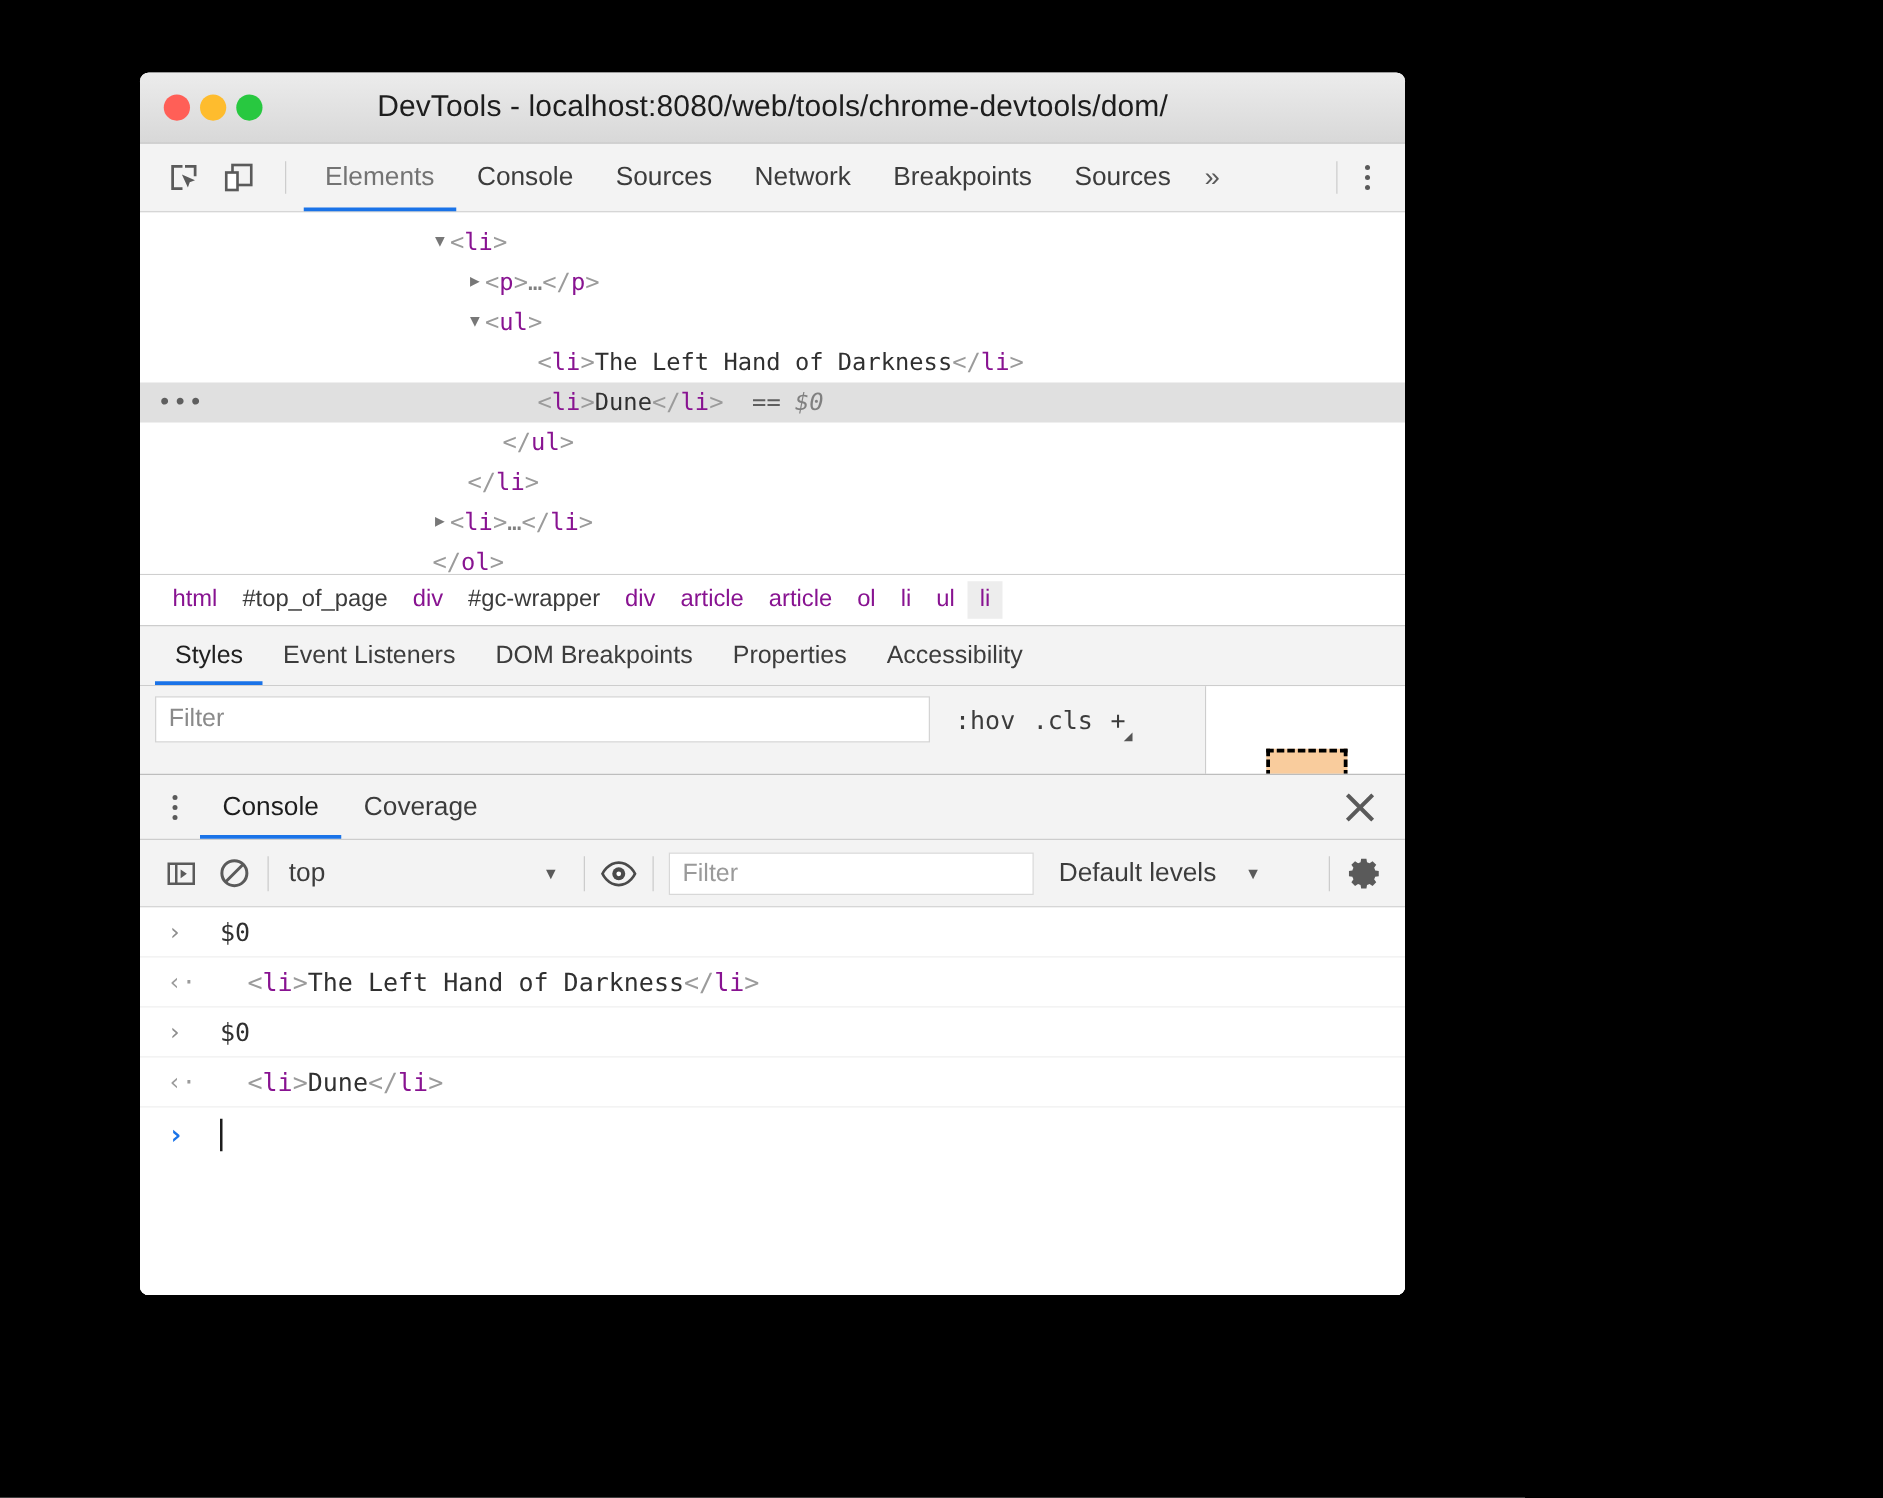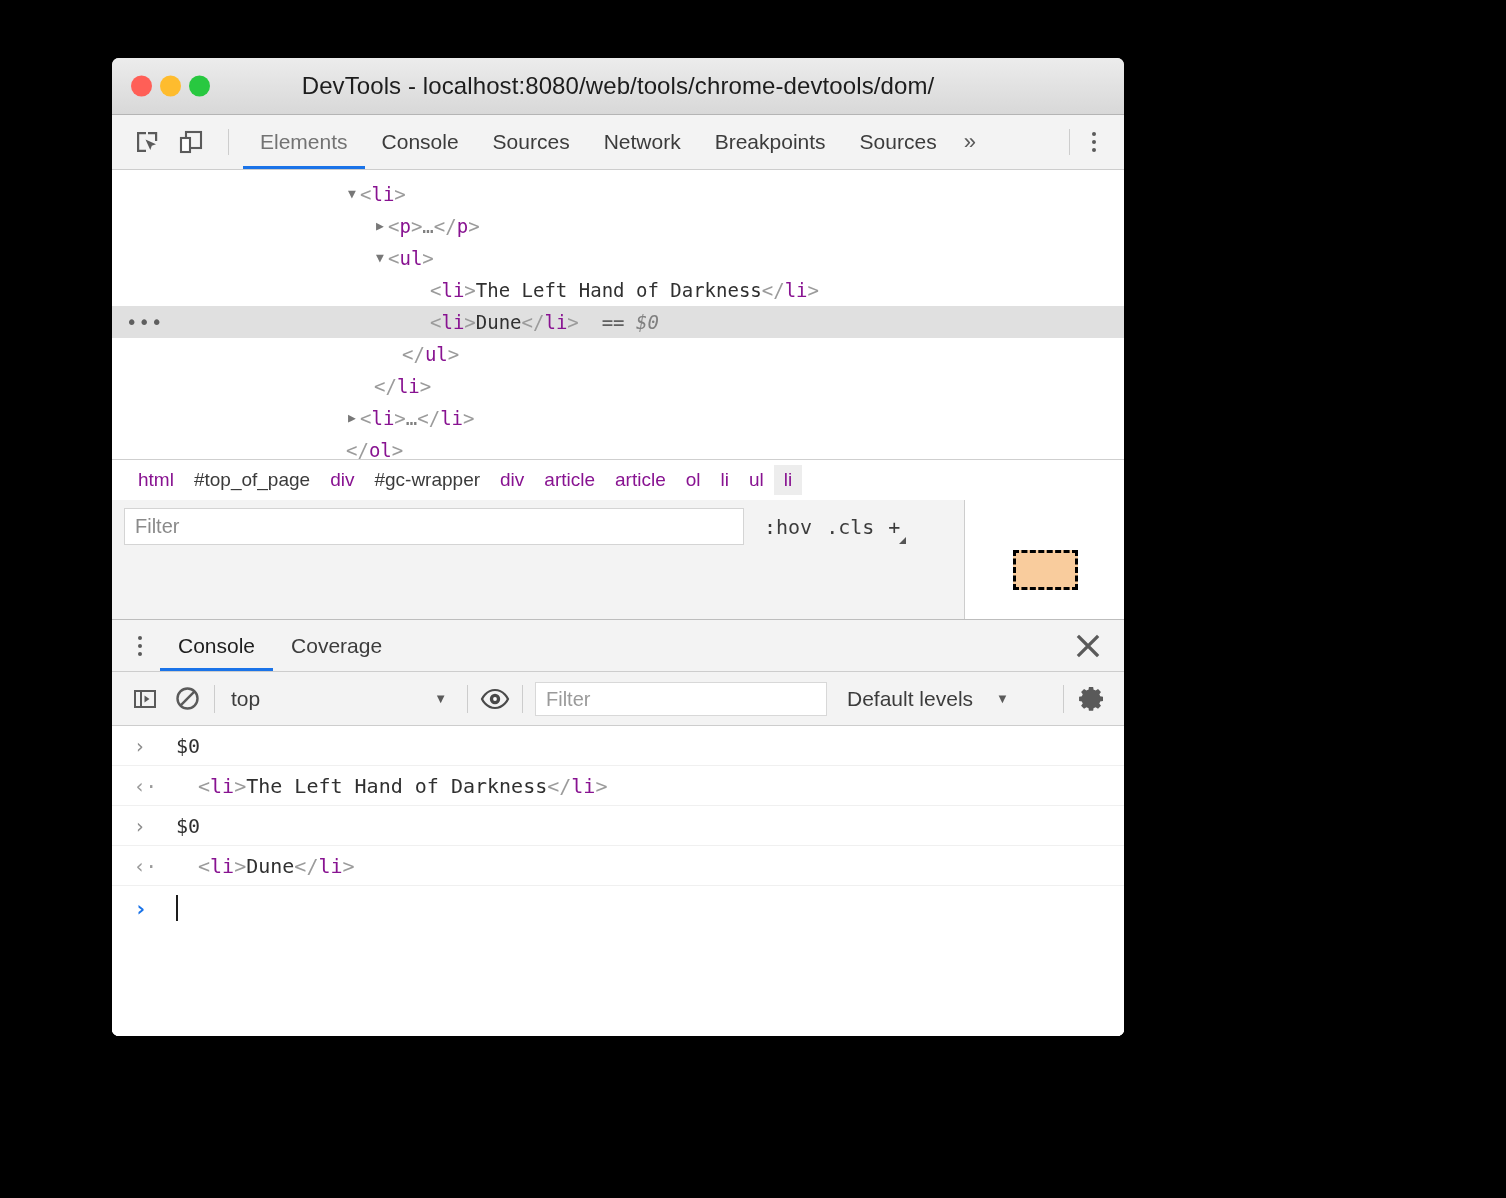--- a/index.html
+++ b/index.html
@@ -465,20 +465,37 @@
       <span class="crumb id">#gc-wrapper</span>
       <span class="crumb ">div</span>
       <span class="crumb ">article</span>
       <span class="crumb ">article</span>
       <span class="crumb ">ol</span>
       <span class="crumb ">li</span>
       <span class="crumb ">ul</span>
       <span class="crumb  sel">li</span>
     </div>
 
+  <div class="subtabs">
+    <div class="st active">
+        <span>Styles</span>
+      </div>
+    <div class="st">
+        <span>Event Listeners</span>
+      </div>
+    <div class="st">
+        <span>DOM Breakpoints</span>
+      </div>
+    <div class="st">
+        <span>Properties</span>
+      </div>
+    <div class="st">
+        <span>Accessibility</span>
+      </div>
+  </div>
 
   <div class="stylespane">
     <div class="styles-left">
       <div class="filter-input">Filter</div>
       <div class="hovcls">
         <span>:hov</span>
         <span>.cls</span>
         <span class="plus">+</span>
       </div>
     </div>

